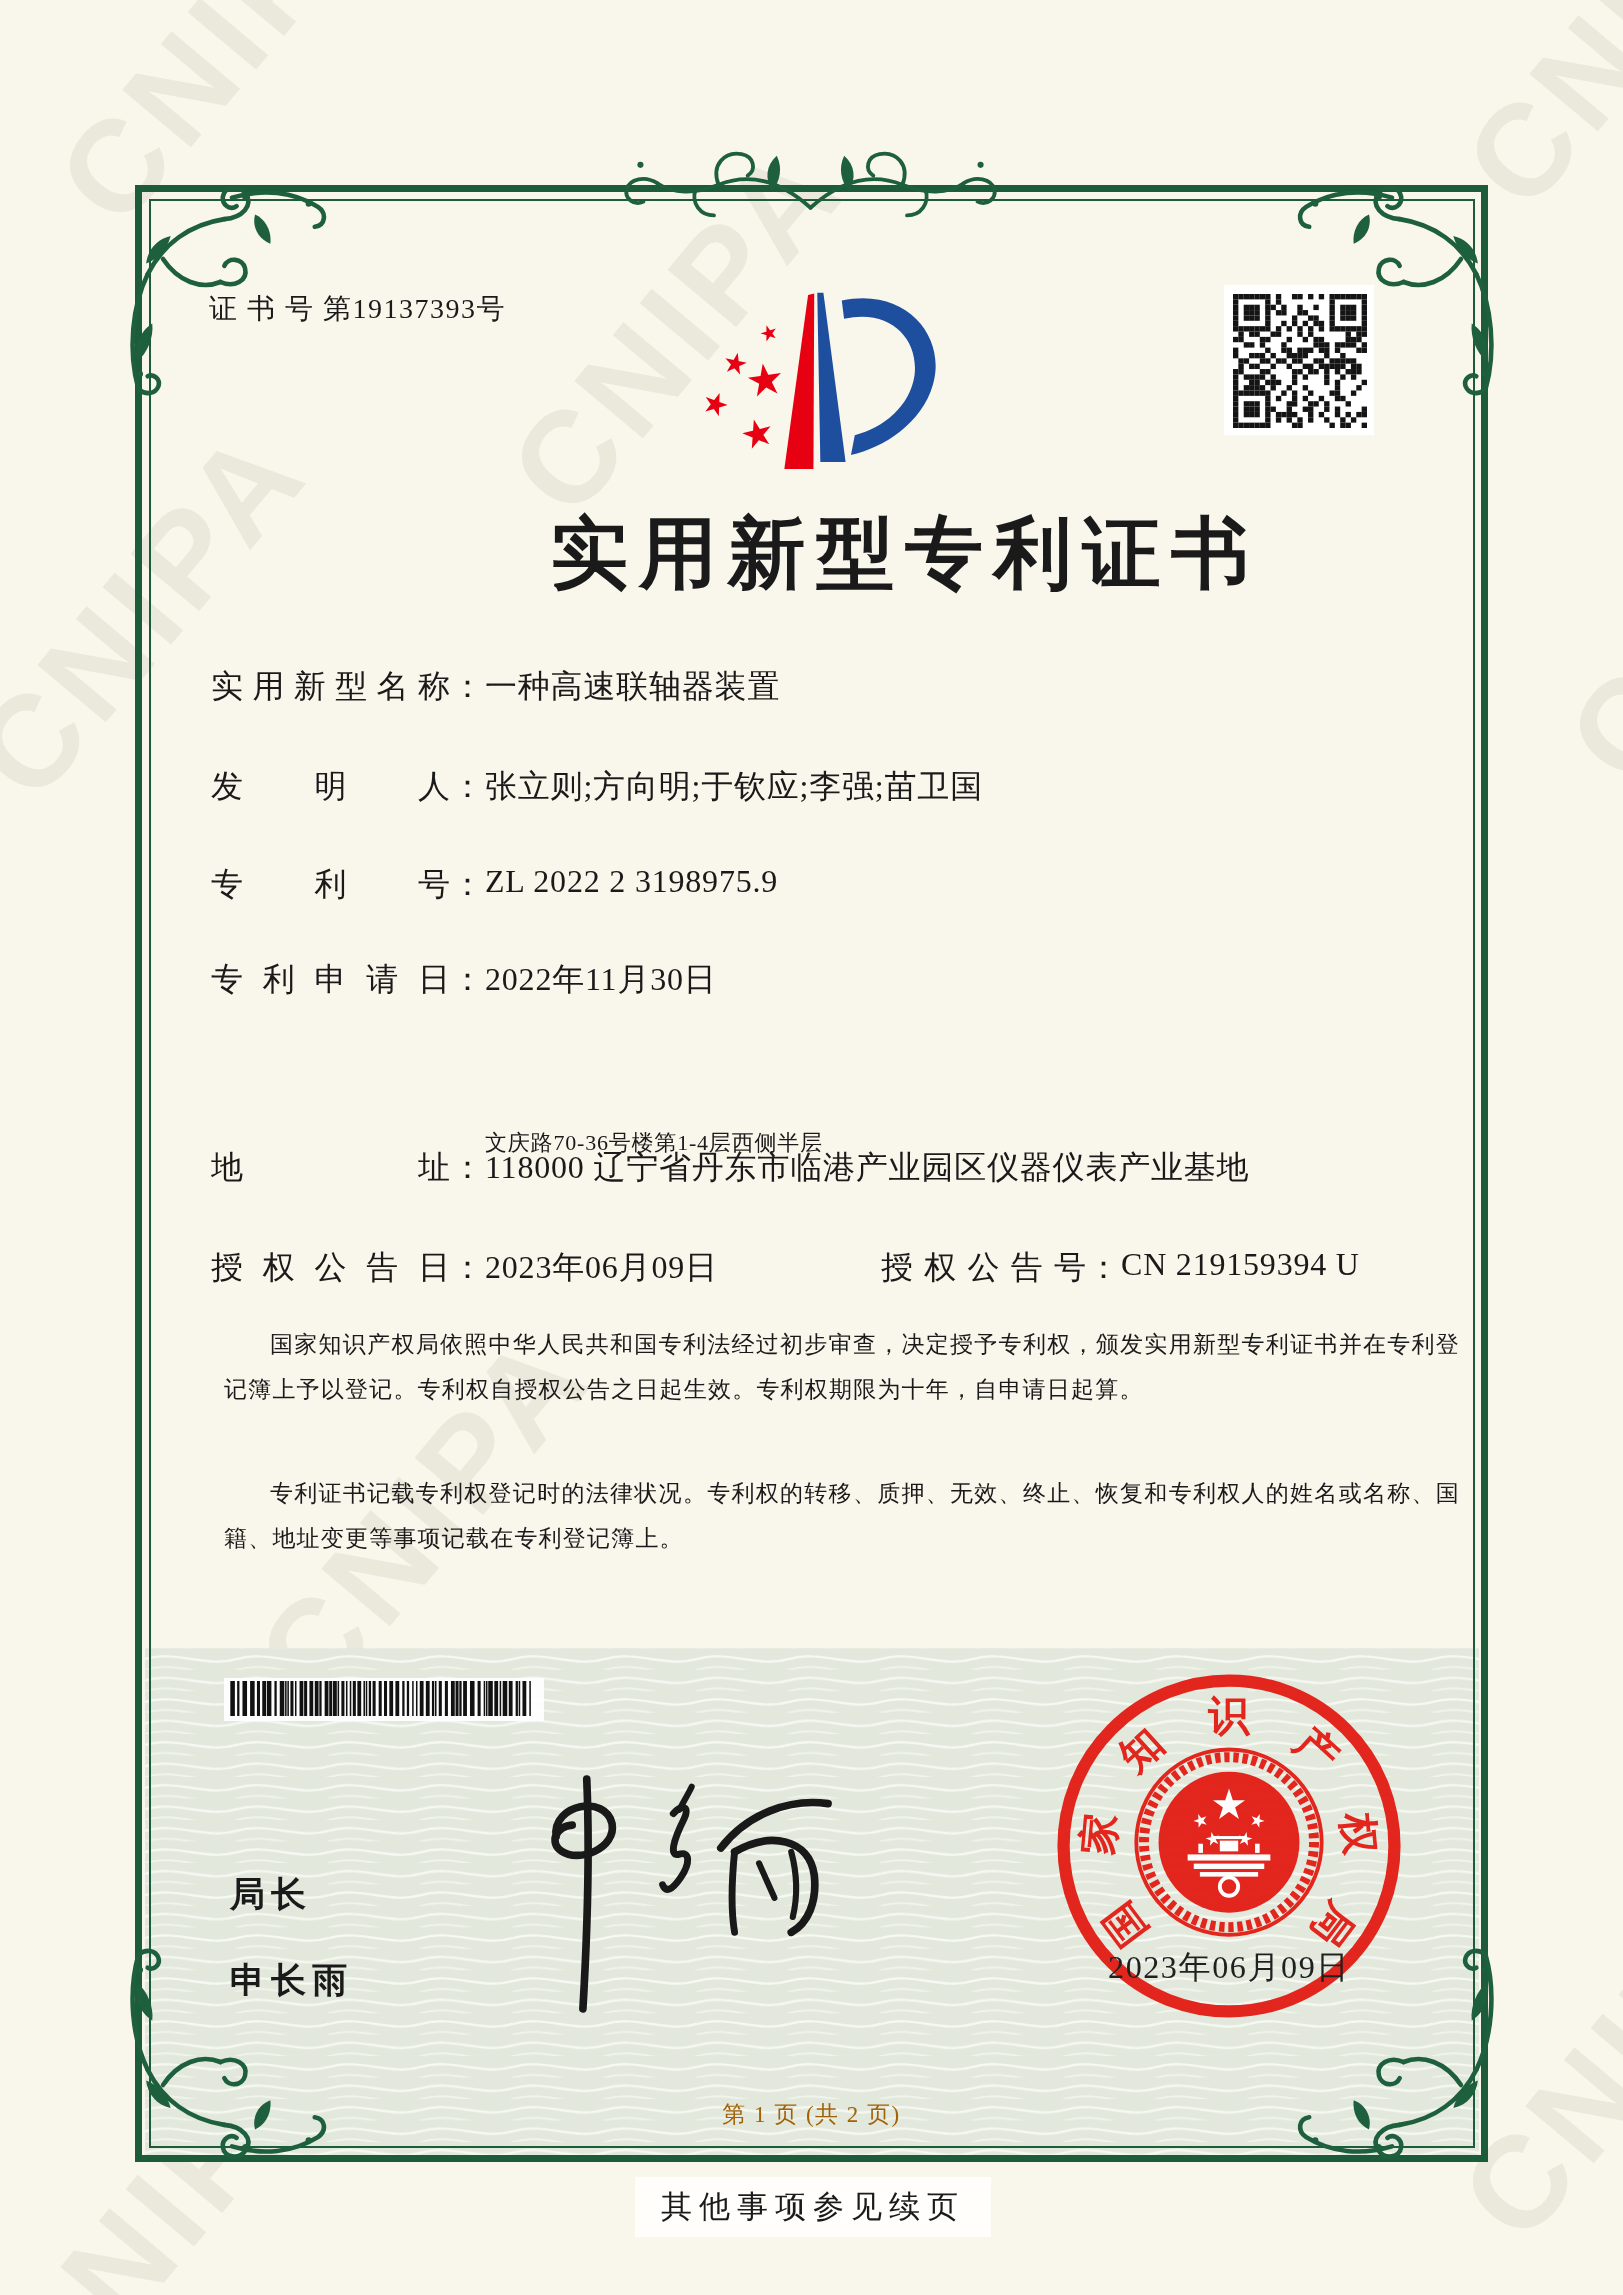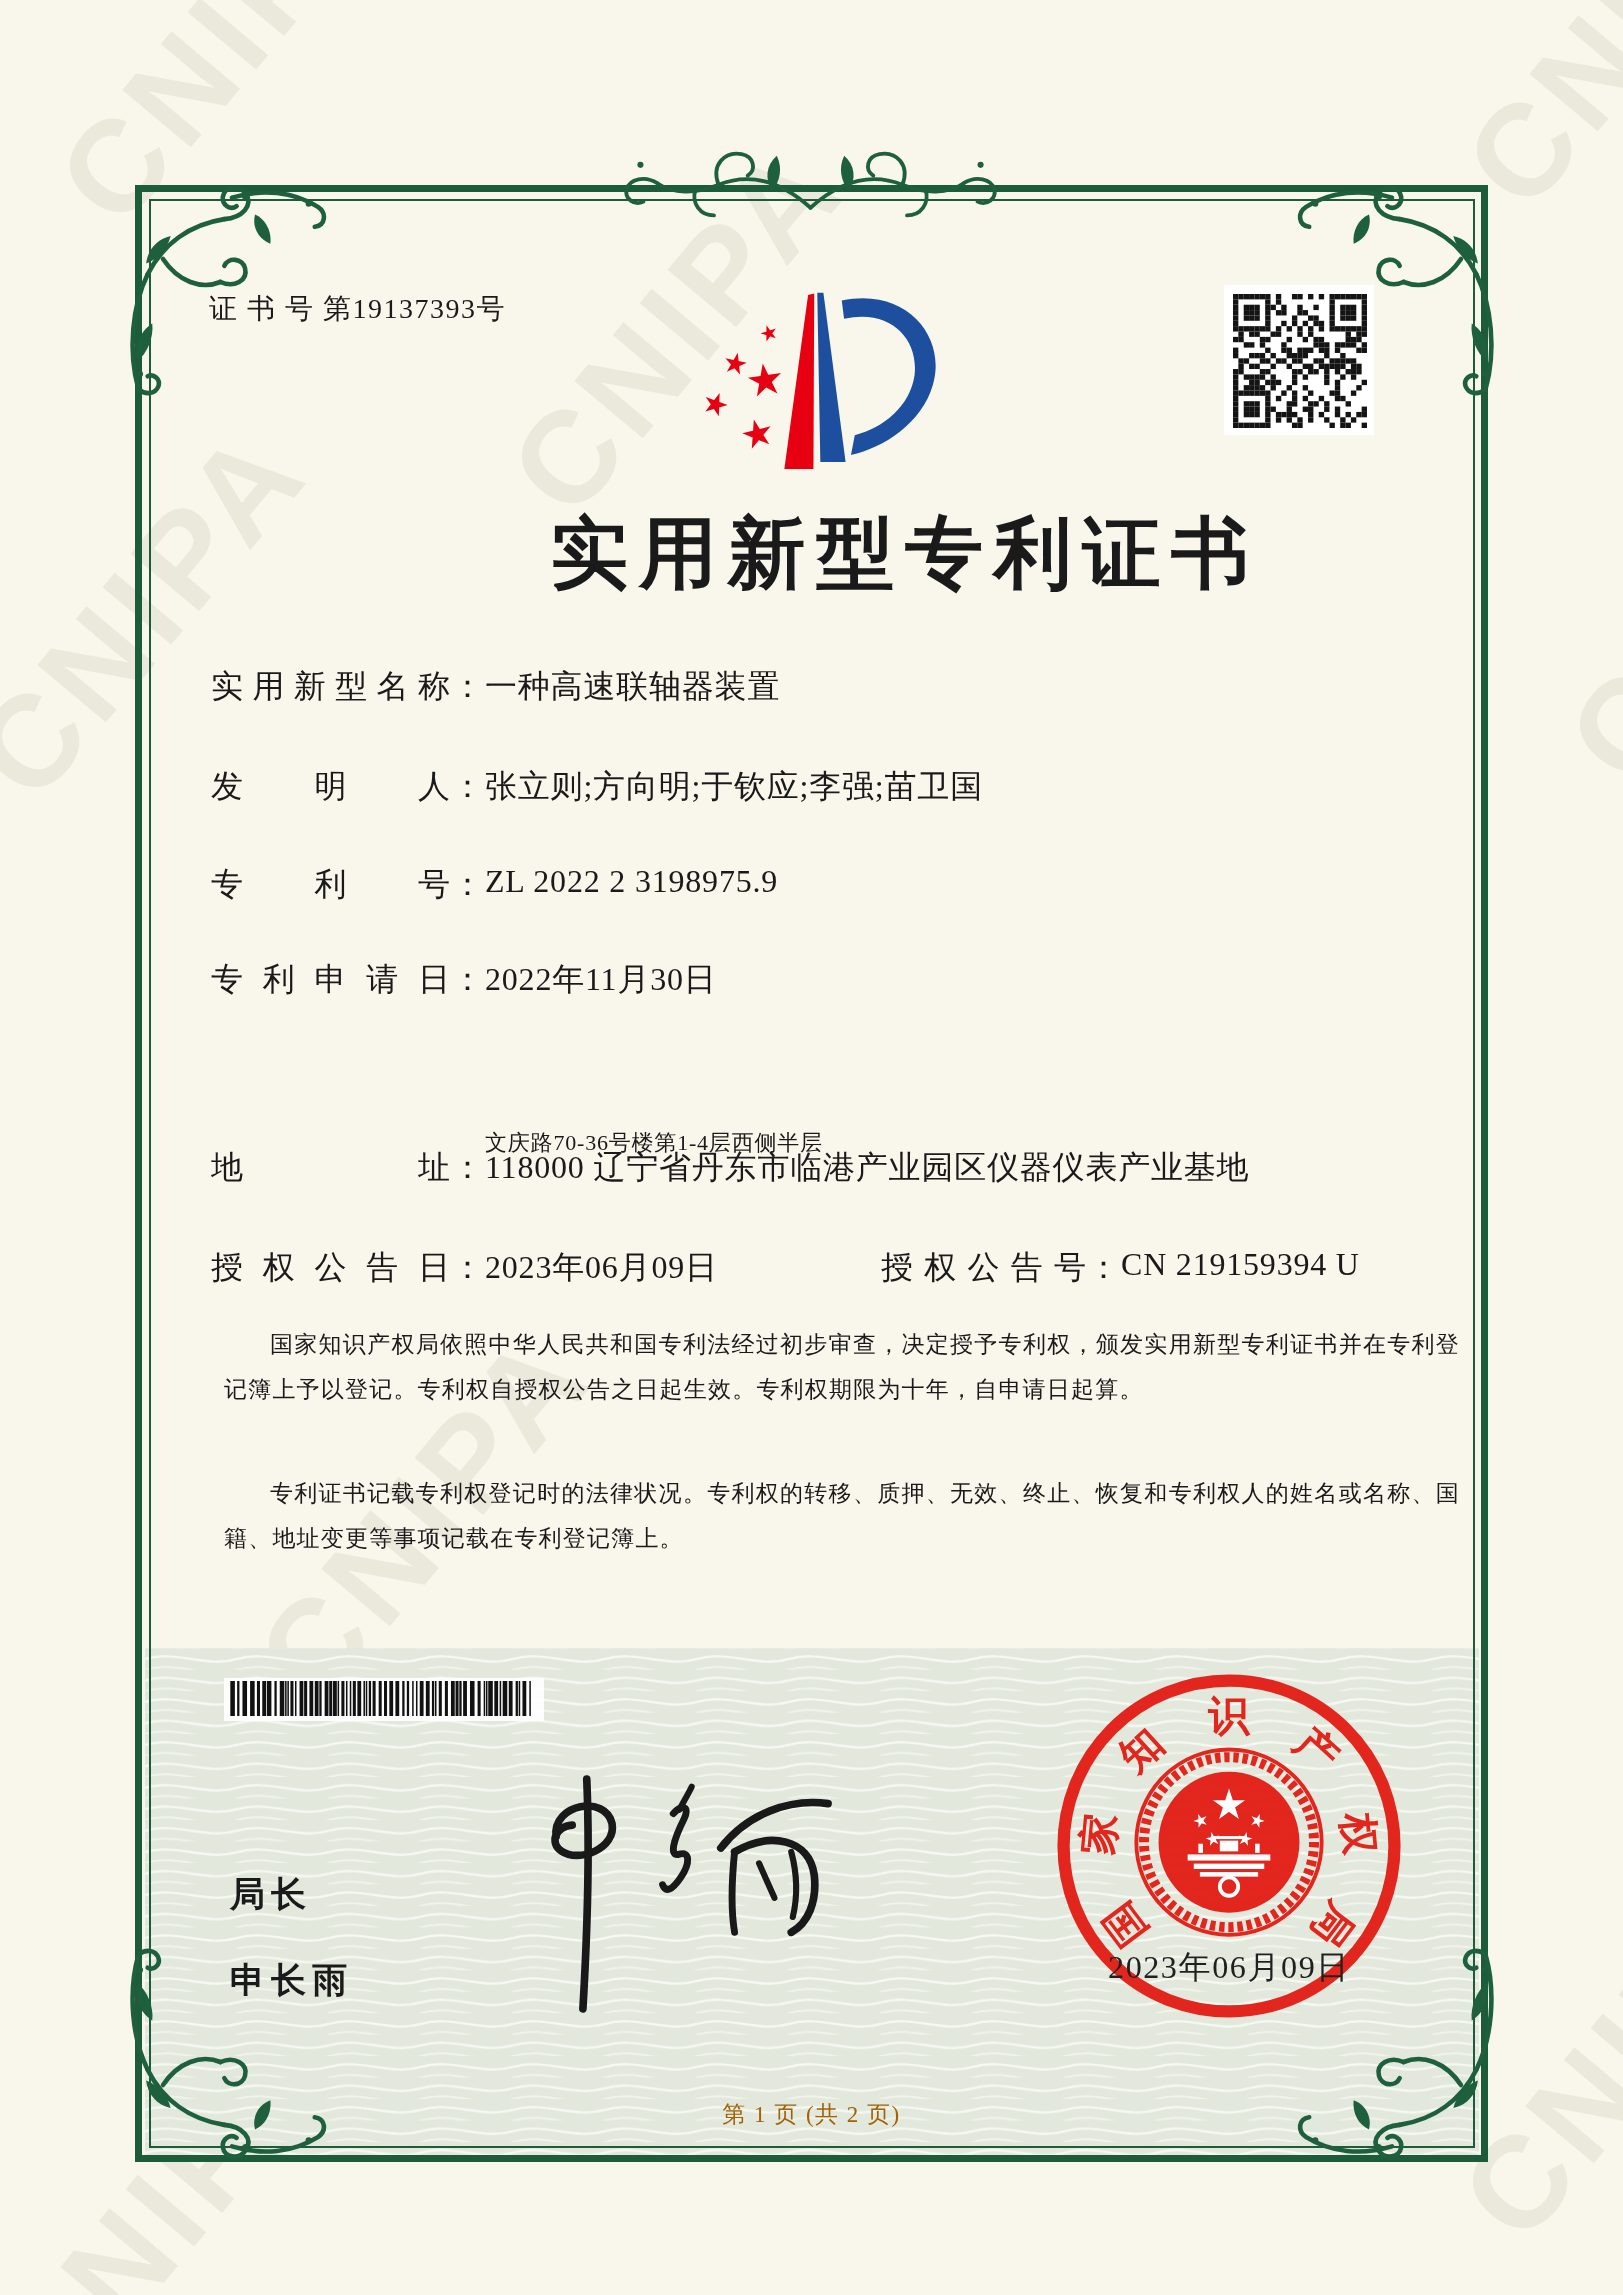--- a/index.html
+++ b/index.html
@@ -590,15 +590,18 @@
           <rect x="34" y="2" width="6" height="12"></rect>
         </g>
         <path d="M-20,-6 L20,-6" stroke="#fff" stroke-width="4"></path>
         <circle cy="58" r="12" fill="none" stroke="#fff" stroke-width="5"></circle>
       </g>
       <text class="seal-date" y="172">2023年06月09日</text>
     </g>
   </svg>
 
   <div class="page-num">第 1 页 (共 2 页)</div>
+  <div class="note-box">
+    <span>其他事项参见续页</span>
+  </div>
 
 </div>
 
 
 </body></html>

